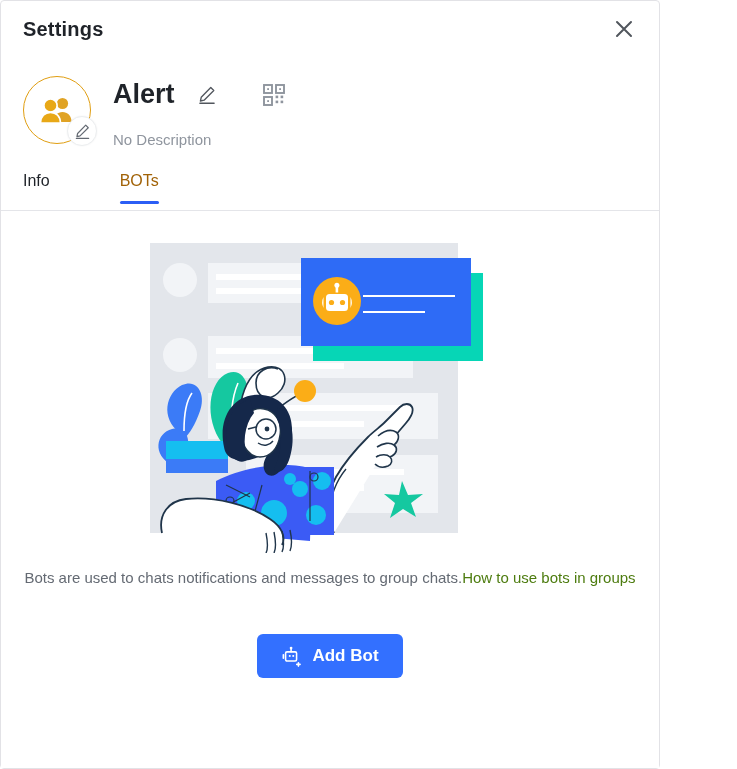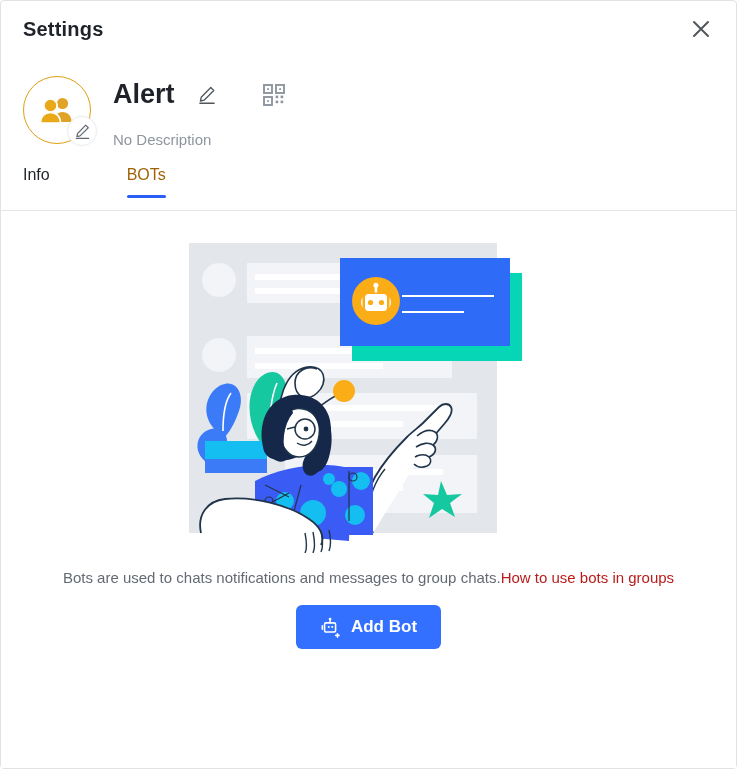--- a/index.html
+++ b/index.html
@@ -4,21 +4,21 @@
 <style>
   * { box-sizing: border-box; margin: 0; padding: 0; }
   html, body {
     width: 737px; height: 769px;
     background: #ffffff;
     font-family: "Liberation Sans", sans-serif;
     overflow: hidden;
   }
   .dialog {
     position: relative;
-    width: 737px; height: 769px;
+    width: 660px; height: 769px;
     background: #ffffff;
     border: 1px solid #e2e2e6;
     border-radius: 4px;
     display: flex;
     flex-direction: column;
   }
 
   
   .titlebar {
     position: relative;
@@ -100,22 +100,22 @@
     margin-top: 21px;
     font-size: 15px;
     color: #8f959e;
   }
 
   
   .tabs {
     position: relative;
     flex: 0 0 auto;
     display: flex;
-    align-items: flex-start;
-    gap: 16px;
+    align-items: center;
+    gap: 9px;
     padding: 18px 0 0 22px;
     border-bottom: 1px solid #e4e5e9;
     height: 63px;
   }
   .tab {
     position: relative;
     font-size: 16px;
     color: #1f2329;
     cursor: pointer;
     padding: 0 0 14px 0;
@@ -150,27 +150,27 @@
   .caption {
     width: 690px;
     text-align: center;
     font-size: 15px;
     line-height: 26px;
     color: #646a73;
     margin-top: 12px;
     padding: 0 16px;
   }
   .caption a {
-    color: #b91c1c;
+    color: #4d7c0f;
     text-decoration: none;
     cursor: pointer;
   }
 
   .add-bot {
-    margin-top: 14px;
+    margin-top: 43px;
     height: 44px;
     padding: 0 24px;
     background: #3370ff;
     color: #ffffff;
     border: none;
     border-radius: 6px;
     font-size: 17px;
     font-weight: bold;
     font-family: "Liberation Sans", sans-serif;
     display: inline-flex;

